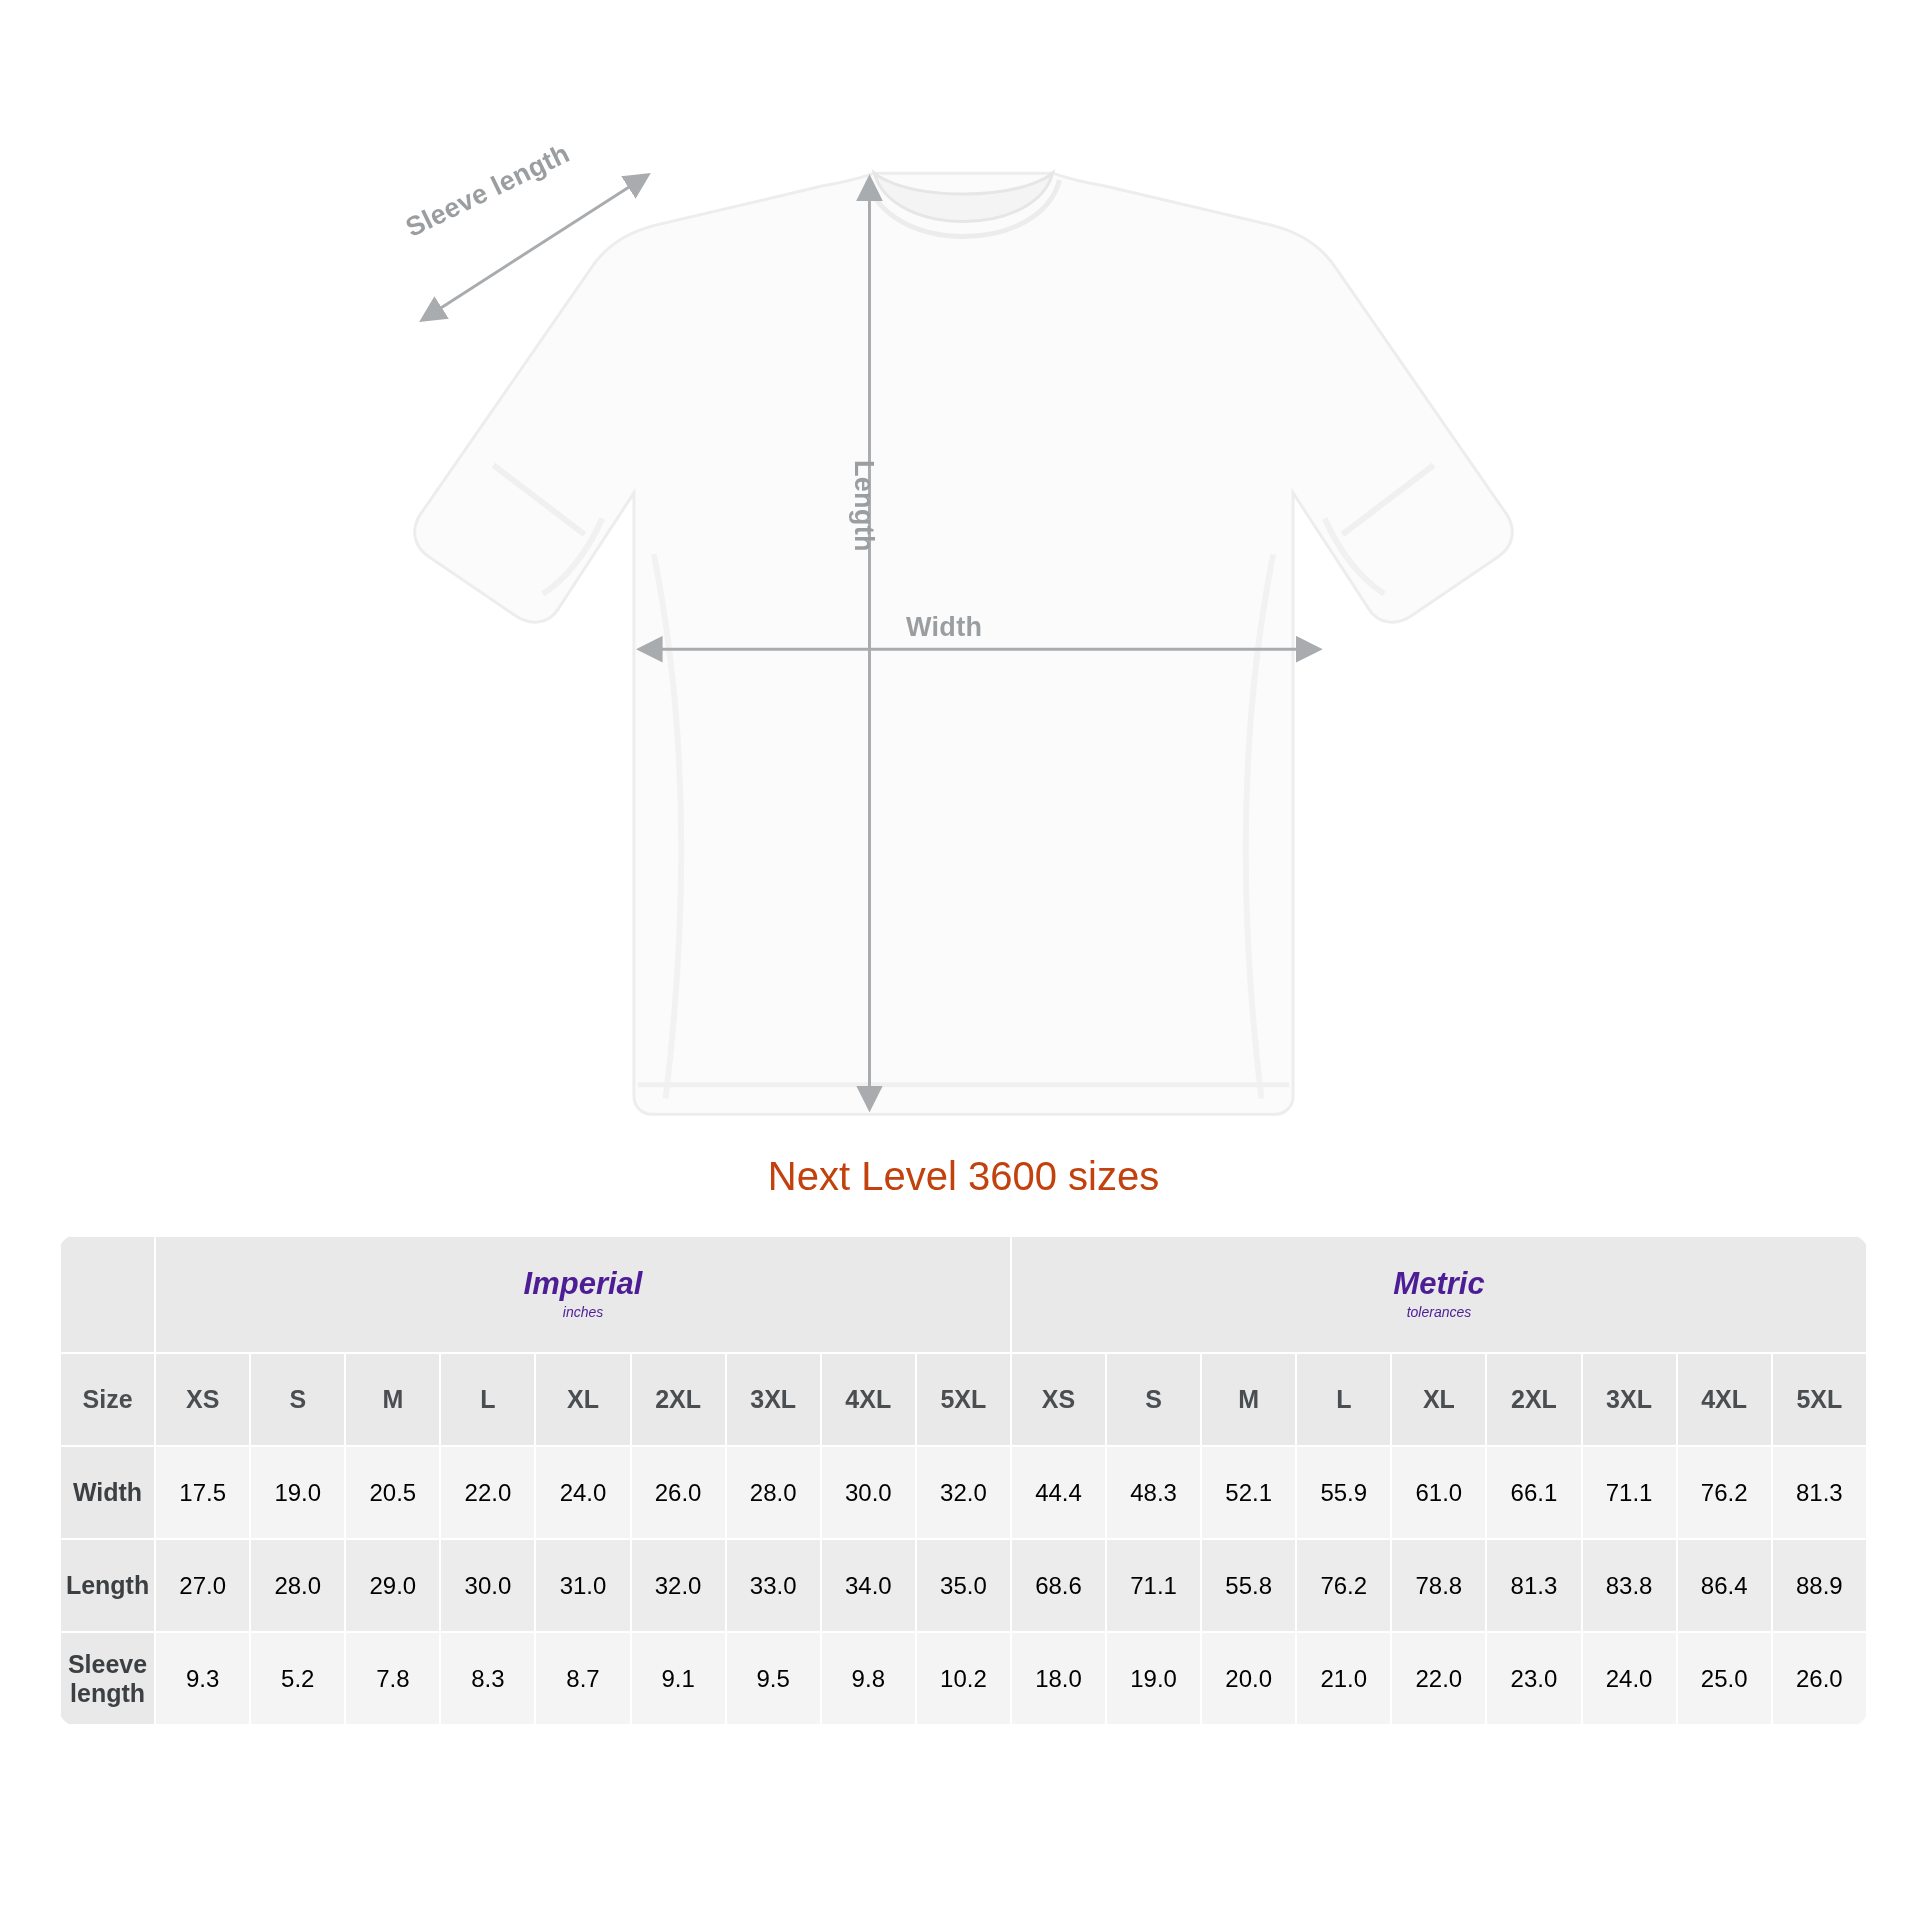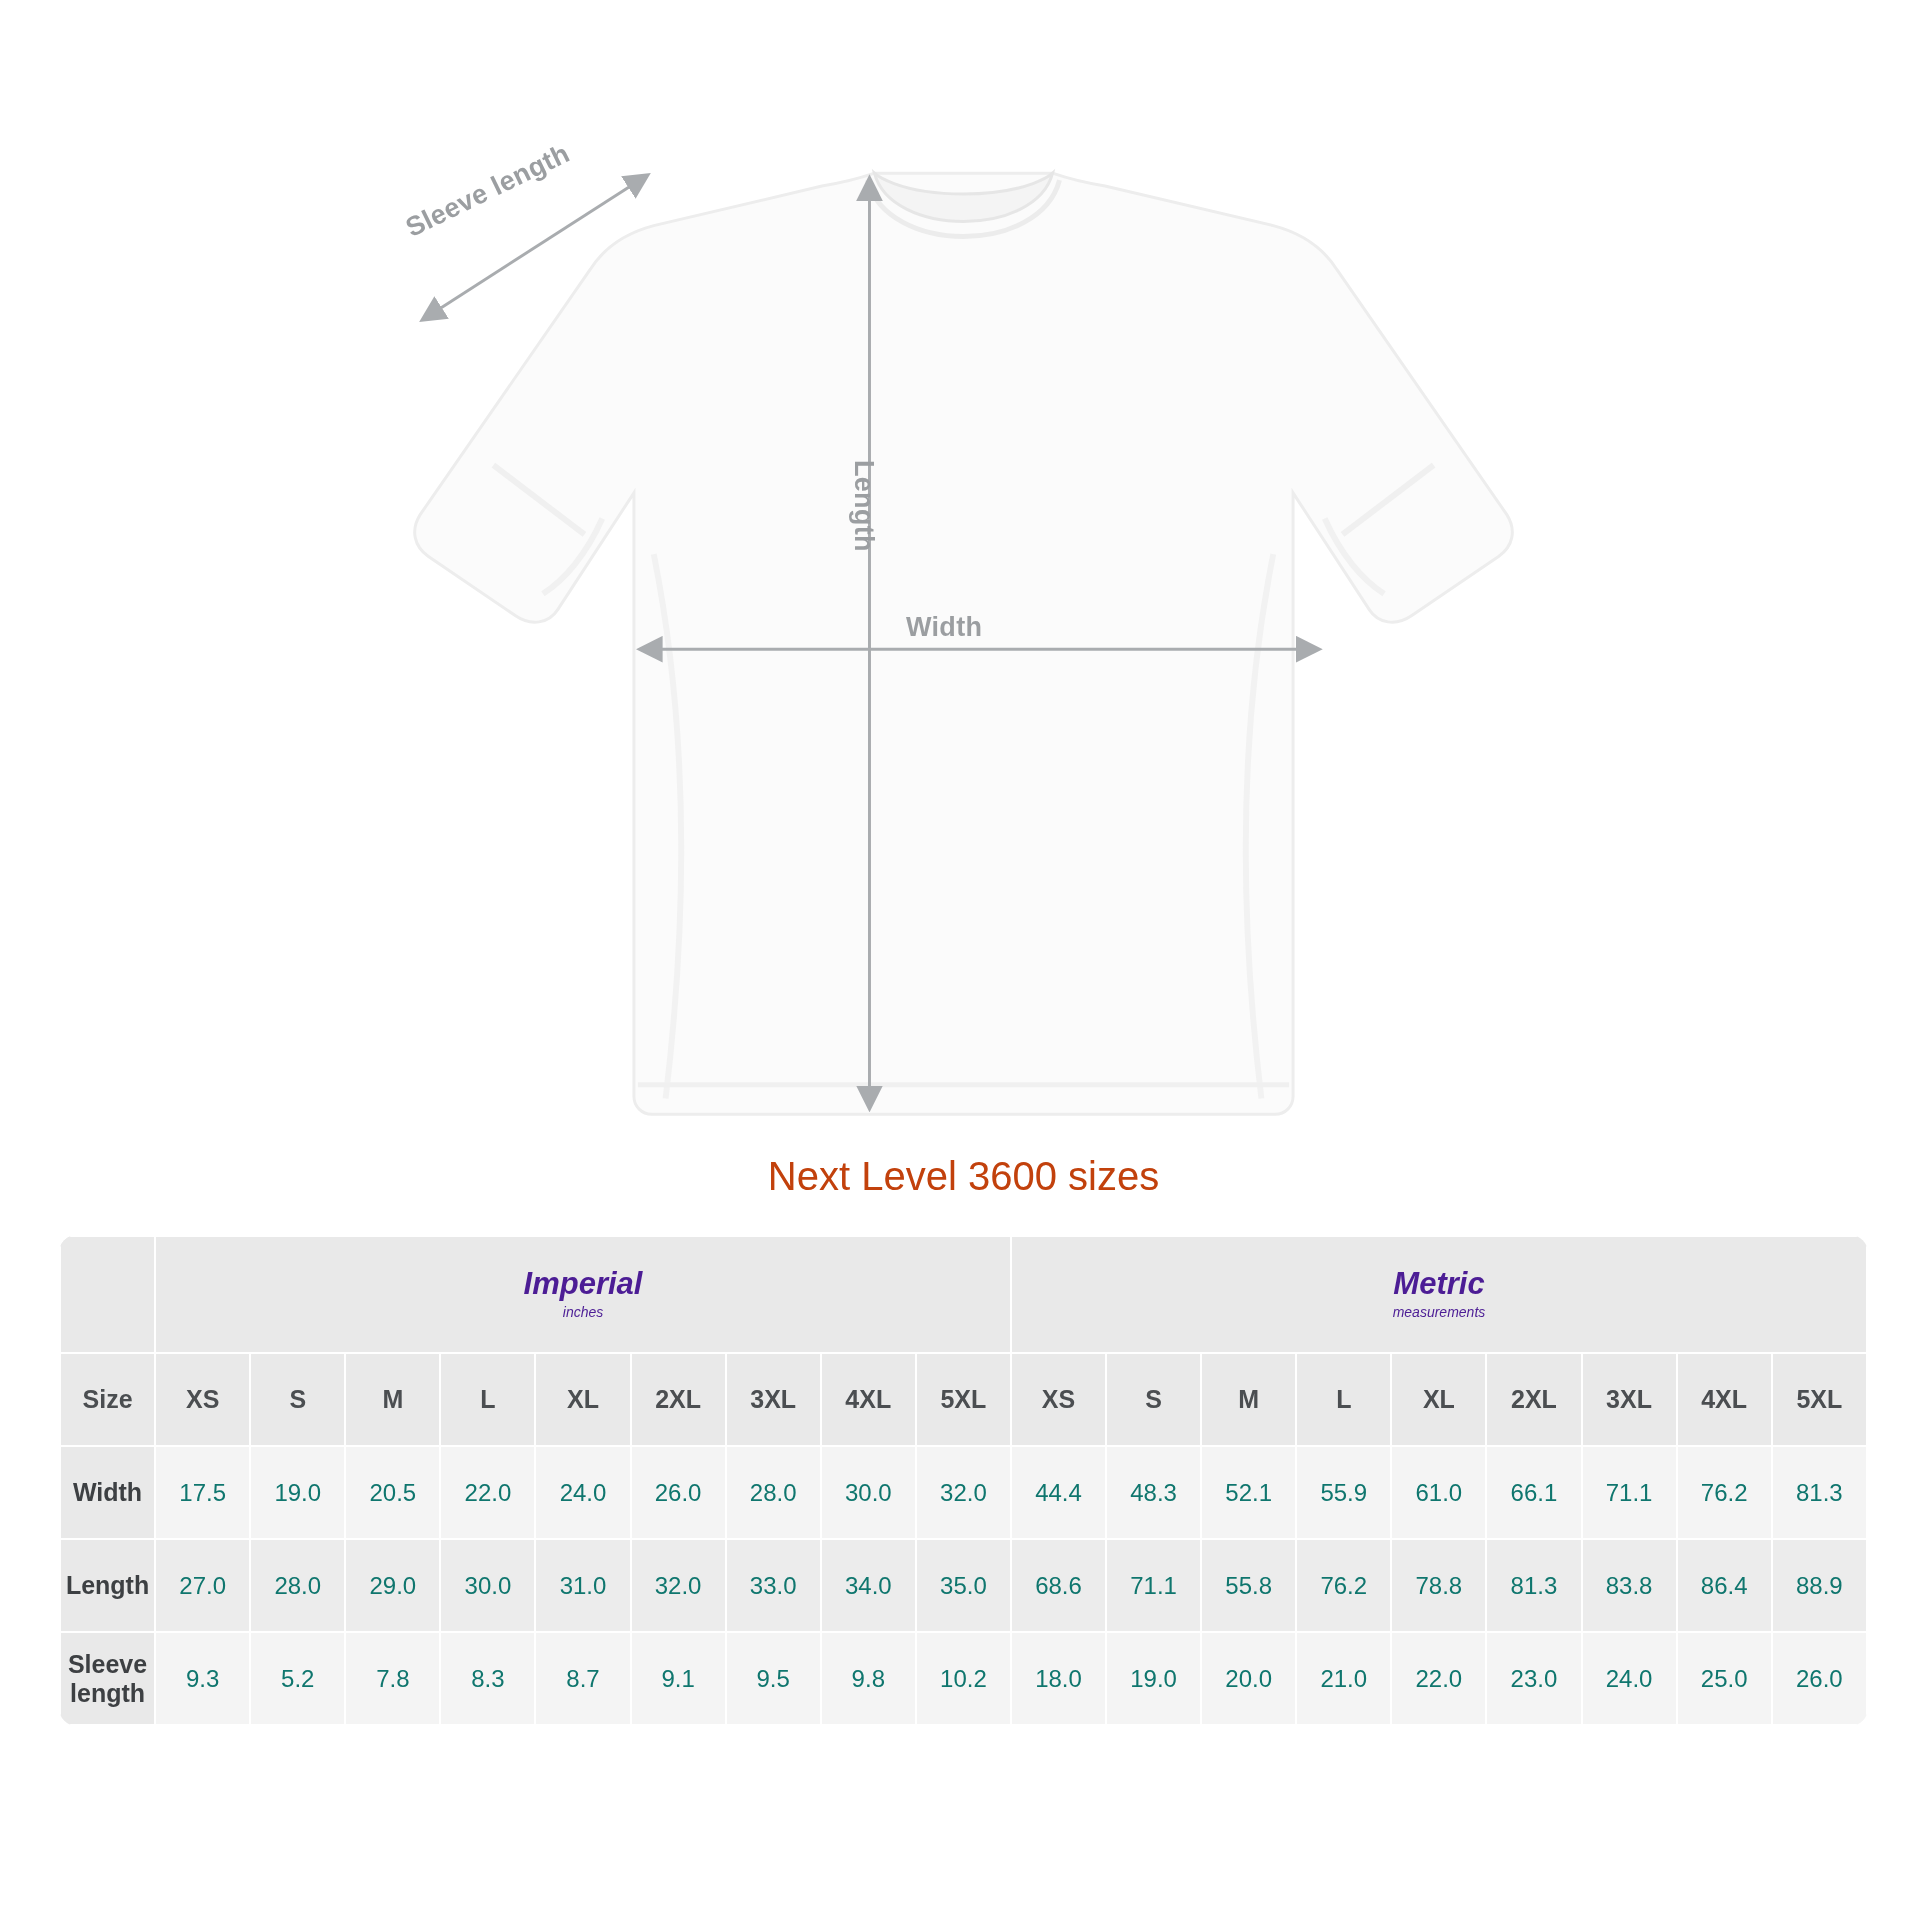--- a/index.html
+++ b/index.html
@@ -83,21 +83,21 @@
     font-size:25px;
   }
   .row-label{
     background:#e9e9e9;
     font-weight:bold;
     color:#3d4043;
     font-size:25px;
     width:208px;
   }
   .data-row td{height:91px;}
-  .data-row td.val{background:#f4f4f4;color:#0f766e;}
+  .data-row td.val{background:#f4f4f4;color:#000000;}
   .data-row.alt td.val{background:#ececec;}
   .corner{background:#e9e9e9;}
 </style>
 </head>
 <body>
 
 <div class="page">
 
   <div class="illustration">
     <svg class="shirt-svg" width="1927" height="1148" viewBox="0 0 1946 1160">
@@ -170,21 +170,21 @@
     <table class="size-table">
       <tbody>
           <tr class="unit-head">
         <td class="corner"></td>
         <td colspan="9">
           <span class="u-name">Imperial</span>
           <span class="u-sub">inches</span>
         </td>
         <td colspan="9">
           <span class="u-name">Metric</span>
-          <span class="u-sub">measurements</span>
+          <span class="u-sub">tolerances</span>
         </td>
       </tr>
       <tr class="hdr-row">
         <td class="row-label">Size</td>
         <td>XS</td>
         <td>S</td>
         <td>M</td>
         <td>L</td>
         <td>XL</td>
         <td>2XL</td>

